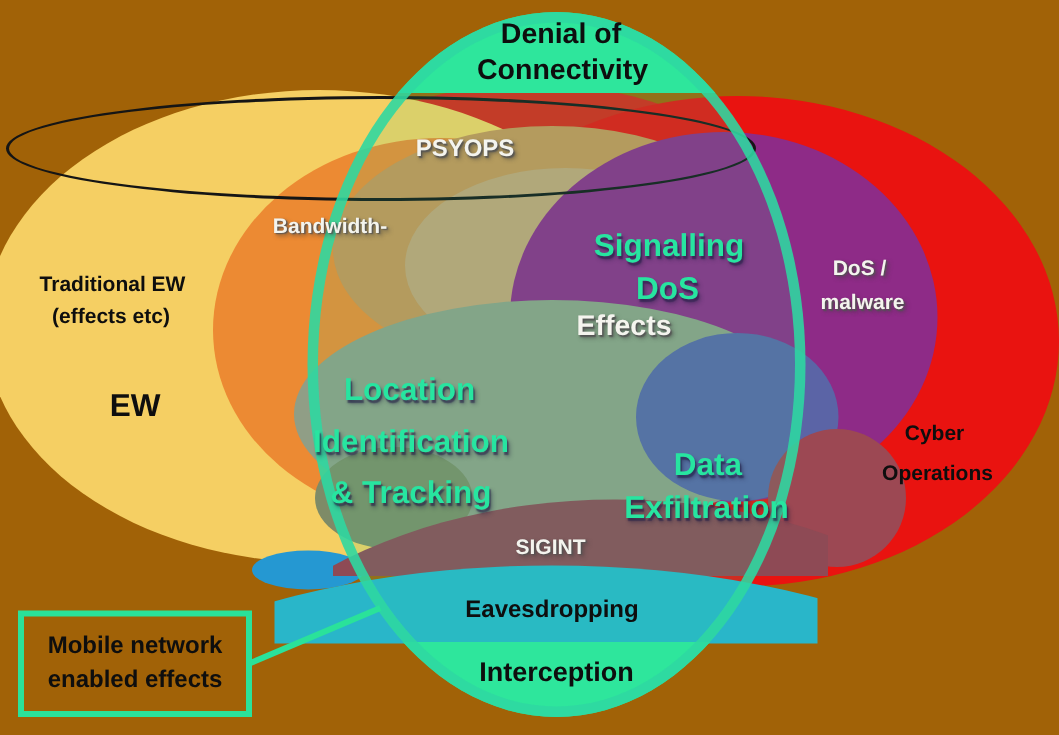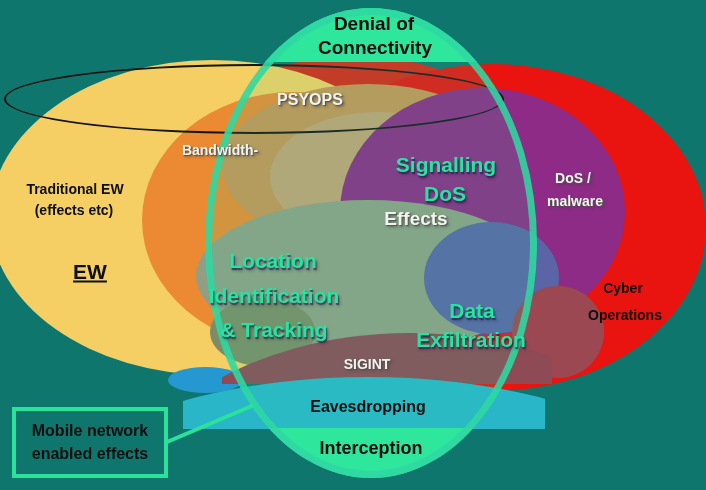--- a/index.html
+++ b/index.html
@@ -57,21 +57,21 @@
   .connector{
     position:absolute;
     left:167px;top:440px;width:94px;height:4px;
     transform:rotate(-23deg);
     transform-origin:left center;
   }
 </style>
 </head>
 <body>
 
-<div class="stage" style="background-color: #0f766e;">
+<div class="stage" style="background-color: #a16207;">
 
   <div class="region" style="left: 150px; top: 56px; width: 410px; height: 300px; background-color: rgb(217, 37, 23);"></div>
   <div class="region" style="left: 278px; top: 64px; width: 428px; height: 327px; background-color: rgb(233, 19, 16);"></div>
   <div class="region" style="left: -10px; top: 60px; width: 445px; height: 315px; background-color: rgb(245, 207, 99);"></div>
   <div class="region" style="left: 142px; top: 92px; width: 303px; height: 256px; background-color: rgb(236, 138, 51);"></div>
   <div class="region" style="left: 222px; top: 84px; width: 292px; height: 164px; background-color: rgb(200, 146, 85);"></div>
   <div class="region" style="left: 270px; top: 112px; width: 214px; height: 130px; background-color: rgb(197, 161, 118);"></div>
   <div class="region" style="left: 340px; top: 88px; width: 285px; height: 247px; background-color: rgb(142, 43, 135);"></div>
   <div class="region" style="left: 196px; top: 200px; width: 344px; height: 152px; background-color: rgb(144, 158, 134);"></div>
   <div class="region" style="left: 424px; top: 222px; width: 135px; height: 112px; background-color: rgb(91, 100, 166);"></div>
@@ -101,21 +101,21 @@
   <div class="lbl t-black s19" style="left:374px;top:23px;">Denial of</div>
   <div class="lbl t-black s19" style="left:375px;top:47px;">Connectivity</div>
 
   <div class="lbl t-white s16" style="left:310px;top:100px;">PSYOPS</div>
 
   <div class="lbl t-white s17" style="left:220px;top:150px;">Bandwidth-</div>
 
   <div class="lbl t-black s17" style="left:75px;top:189px;">Traditional EW</div>
   <div class="lbl t-black s17" style="left:74px;top:210px;">(effects etc)</div>
 
-  <div class="lbl t-black s21" style="left:90px;top:271px;text-decoration:underline;">EW</div>
+  <div class="lbl t-black s21" style="left:90px;top:271px;">EW</div>
 
   <div class="lbl t-green s21" style="left: 446px; top: 132px; color: rgb(39, 229, 160);">Signalling</div>
   <div class="lbl t-green s21" style="left: 445px; top: 161px; color: rgb(39, 229, 160);">DoS</div>
 
   <div class="lbl t-white s19 w600" style="left:379px;top:218px;margin-left:37px;">Effects</div>
 
   <div class="lbl t-white s17" style="left:573px;top:178px;">DoS /</div>
   <div class="lbl t-white s17" style="left:575px;top:201px;text-align:right;">malware</div>
 
   <div class="lbl t-green s21" style="left: 273px; top: 228px; color: rgb(39, 229, 160);">Location</div>

